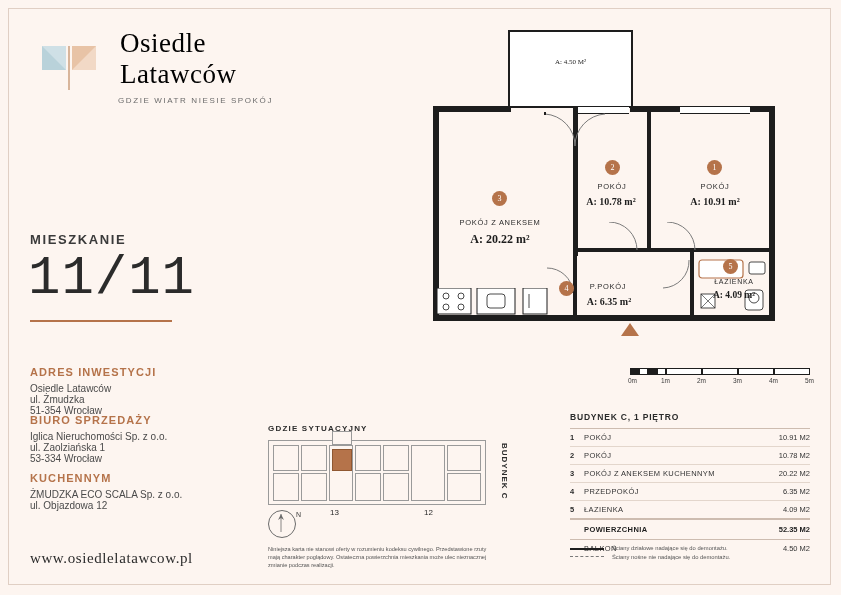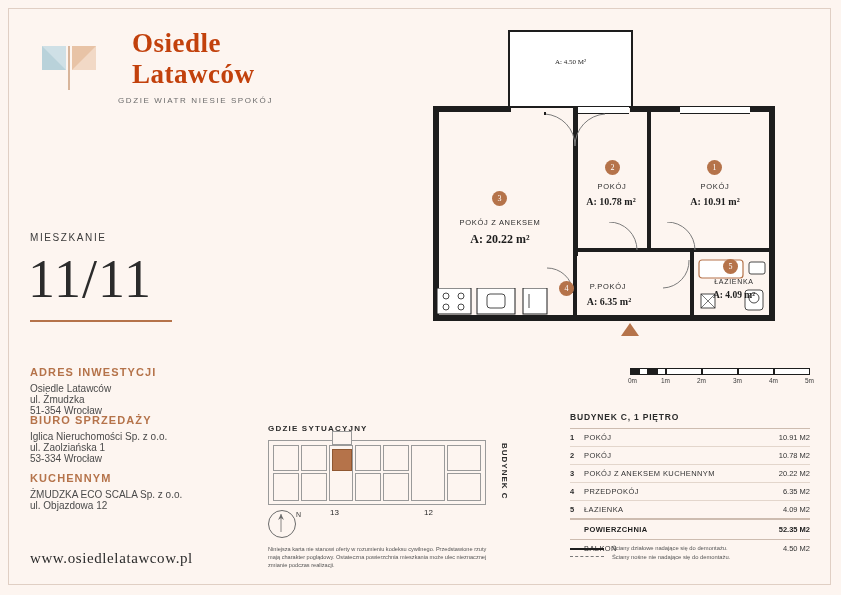--- a/index.html
+++ b/index.html
@@ -33,48 +33,48 @@
     width: 260px;
     height: 80px;
   }
   #logo-mark {
     position: absolute;
     left: 0; top: 4px;
     width: 62px; height: 62px;
   }
   #brand-name {
     position: absolute;
-    left: 94px; top: 0px;
+    left: 82px; top: 0px;
     font-family: "Liberation Serif", serif;
     font-size: 27px;
     line-height: 31px;
     letter-spacing: 0.5px;
-    color: #c2410c;
+    color: #000000;
     width: 200px;
-    font-weight: bold;
   }
   #brand-tag {
     position: absolute;
     left: 80px; top: 68px;
     font-size: 8px;
     letter-spacing: 1.6px;
     color: #6b6b6b;
   }
 
   #mieszkanie-label {
     position: absolute;
     left: 30px; top: 232px;
-    font-size: 10px;
+    font-size: 13px;
     letter-spacing: 1.6px;
     color: #3a3a3a;
+    font-weight: bold;
   }
   #flat-number {
     position: absolute;
     left: 28px; top: 248px;
-    font-family: Liberation Serif, serif;
+    font-family: Liberation Mono, monospace;
     font-size: 54px;
     color: #2b2b2b;
     letter-spacing: 1px;
   }
   #flat-rule {
     position: absolute;
     left: 30px; top: 320px;
     width: 142px;
     height: 2px;
     background: #b5734a;

